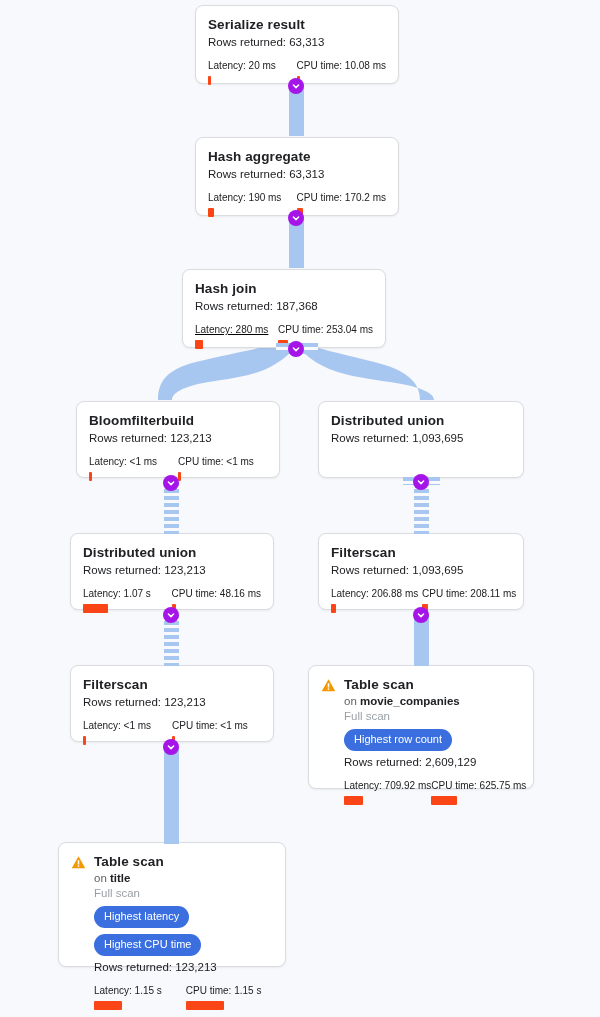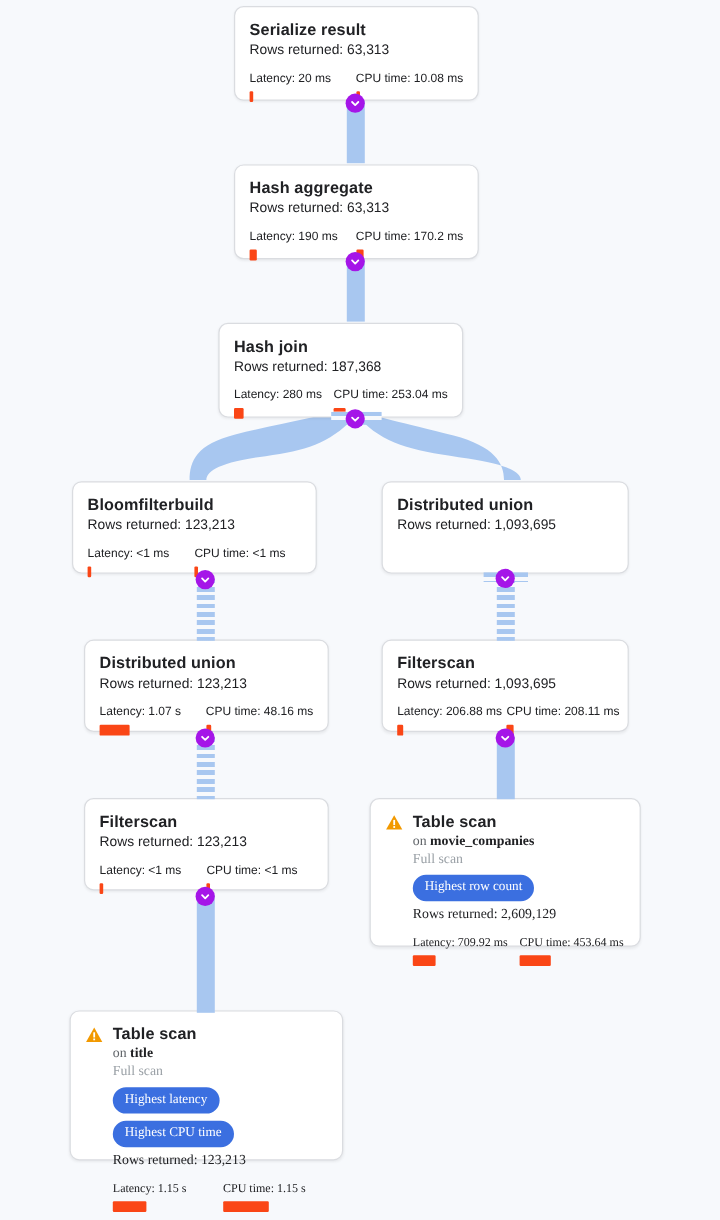--- a/index.html
+++ b/index.html
@@ -70,21 +70,20 @@
     color: #202124;
     font-weight: bold;
   }
   .node-scantype {
     font-size: 11.5px;
     color: #9aa0a6;
     line-height: 15px;
   }
   .indent {
     padding-left: 23px;
-    font-family: Liberation Serif, serif;
   }
   .badges {
     display: flex;
     gap: 6px;
     margin: 5px 0 3px 0;
     flex-wrap: wrap;
   }
   .badge {
     background: #3b6fe0;
     color: #ffffff;
@@ -249,32 +248,32 @@
       </div>
     </div>
   </div>
 
   <div class="node" style="left:182px; top:269px; width:204px; height:79px;">
     <div class="node-head">
       <div class="node-title">Hash join</div>
     </div>
     <div class="rows-line">Rows returned: 187,368</div>
     <div class="metrics">
-      <div class="metric" style="width:97px;">
+      <div class="metric" style="width:97px;text-decoration:underline;">
         <div class="metric-label">Latency: 280 ms</div>
         <div class="meter" style="width:8px;"></div>
       </div>
       <div class="metric" style="width:95px;">
         <div class="metric-label">CPU time: 253.04 ms</div>
         <div class="meter" style="width:10px;"></div>
       </div>
     </div>
   </div>
 
-  <div class="node" style="left:60px; top:401px; width:204px; height:77px;">
+  <div class="node" style="left:76px; top:401px; width:204px; height:77px;">
     <div class="node-head">
       <div class="node-title">Bloomfilterbuild</div>
     </div>
     <div class="rows-line">Rows returned: 123,213</div>
     <div class="metrics">
       <div class="metric" style="width:90px;">
         <div class="metric-label">Latency: &lt;1 ms</div>
         <div class="meter" style="width:3px;"></div>
       </div>
       <div class="metric" style="width:90px;">
@@ -357,21 +356,21 @@
       <div class="badges">
         <span class="badge">Highest row count</span>
       </div>
       <div class="rows-line">Rows returned: 2,609,129</div>
       <div class="metrics">
         <div class="metric" style="width:93px;">
           <div class="metric-label">Latency: 709.92 ms</div>
           <div class="meter" style="width:19px;"></div>
         </div>
         <div class="metric" style="width:92px;">
-          <div class="metric-label">CPU time: 453.64 ms</div>
+          <div class="metric-label">CPU time: 625.75 ms</div>
           <div class="meter" style="width:26px;"></div>
         </div>
       </div>
     </div>
   </div>
 
   <div class="node" style="left:58px; top:842px; width:228px; height:125px;">
     <div class="node-head">
       <svg class="warn-icon" viewBox="0 0 16 16">
         <path d="M8 1.4 L15.2 14.2 L0.8 14.2 Z" fill="#f29900"></path>

